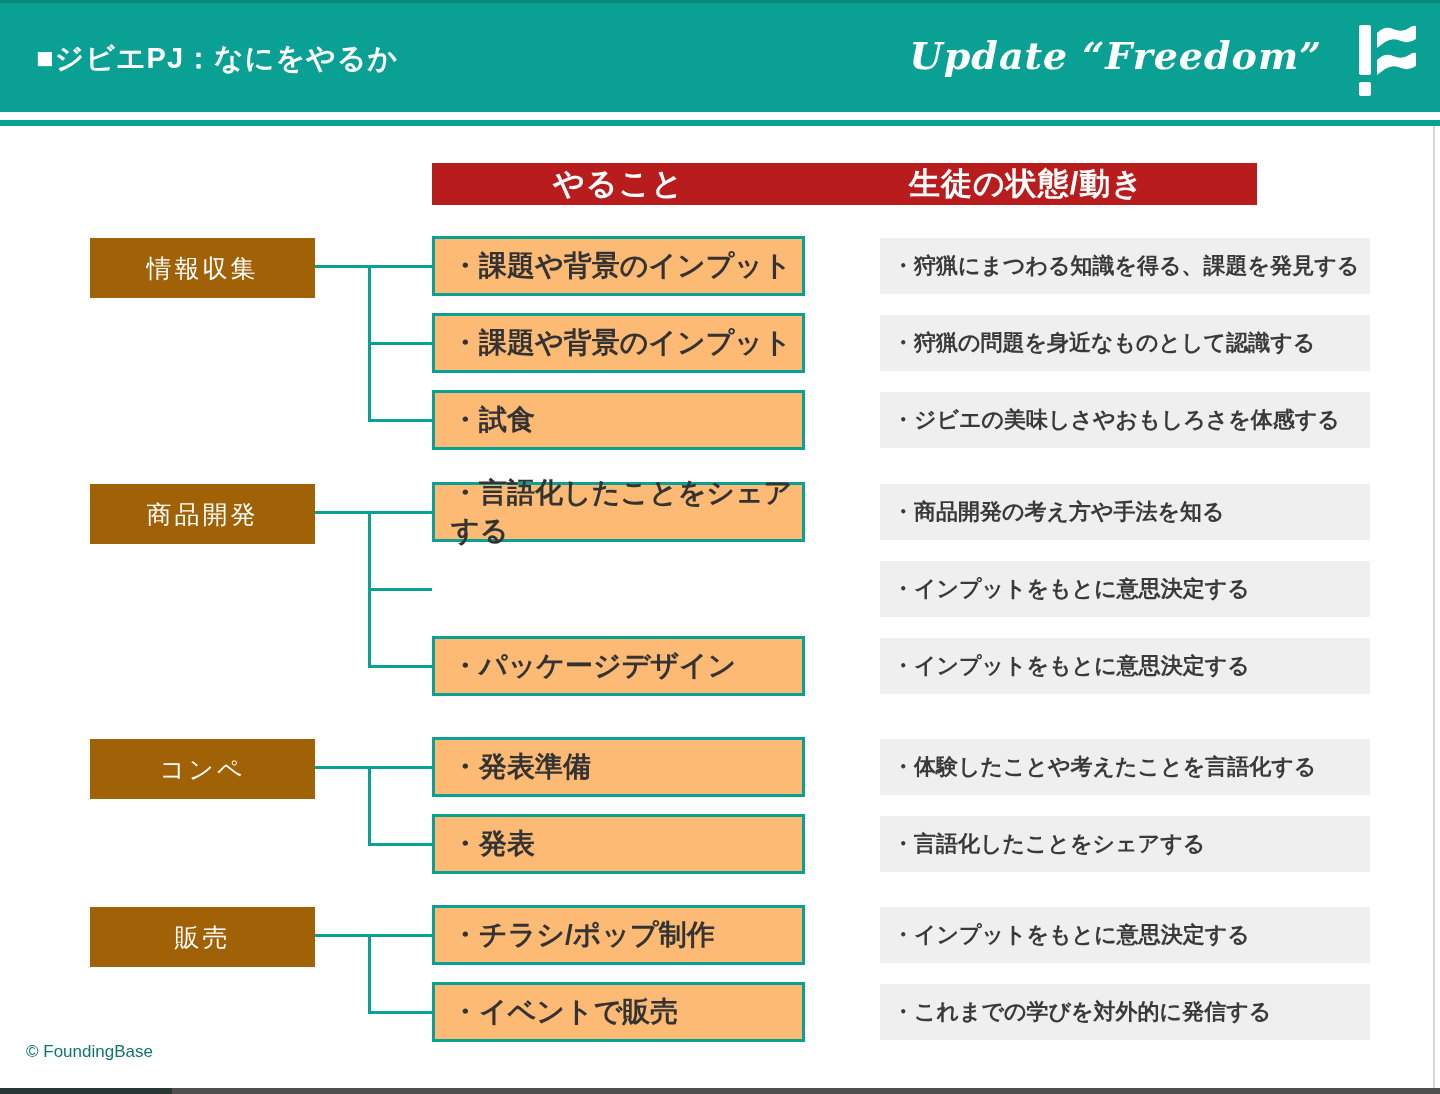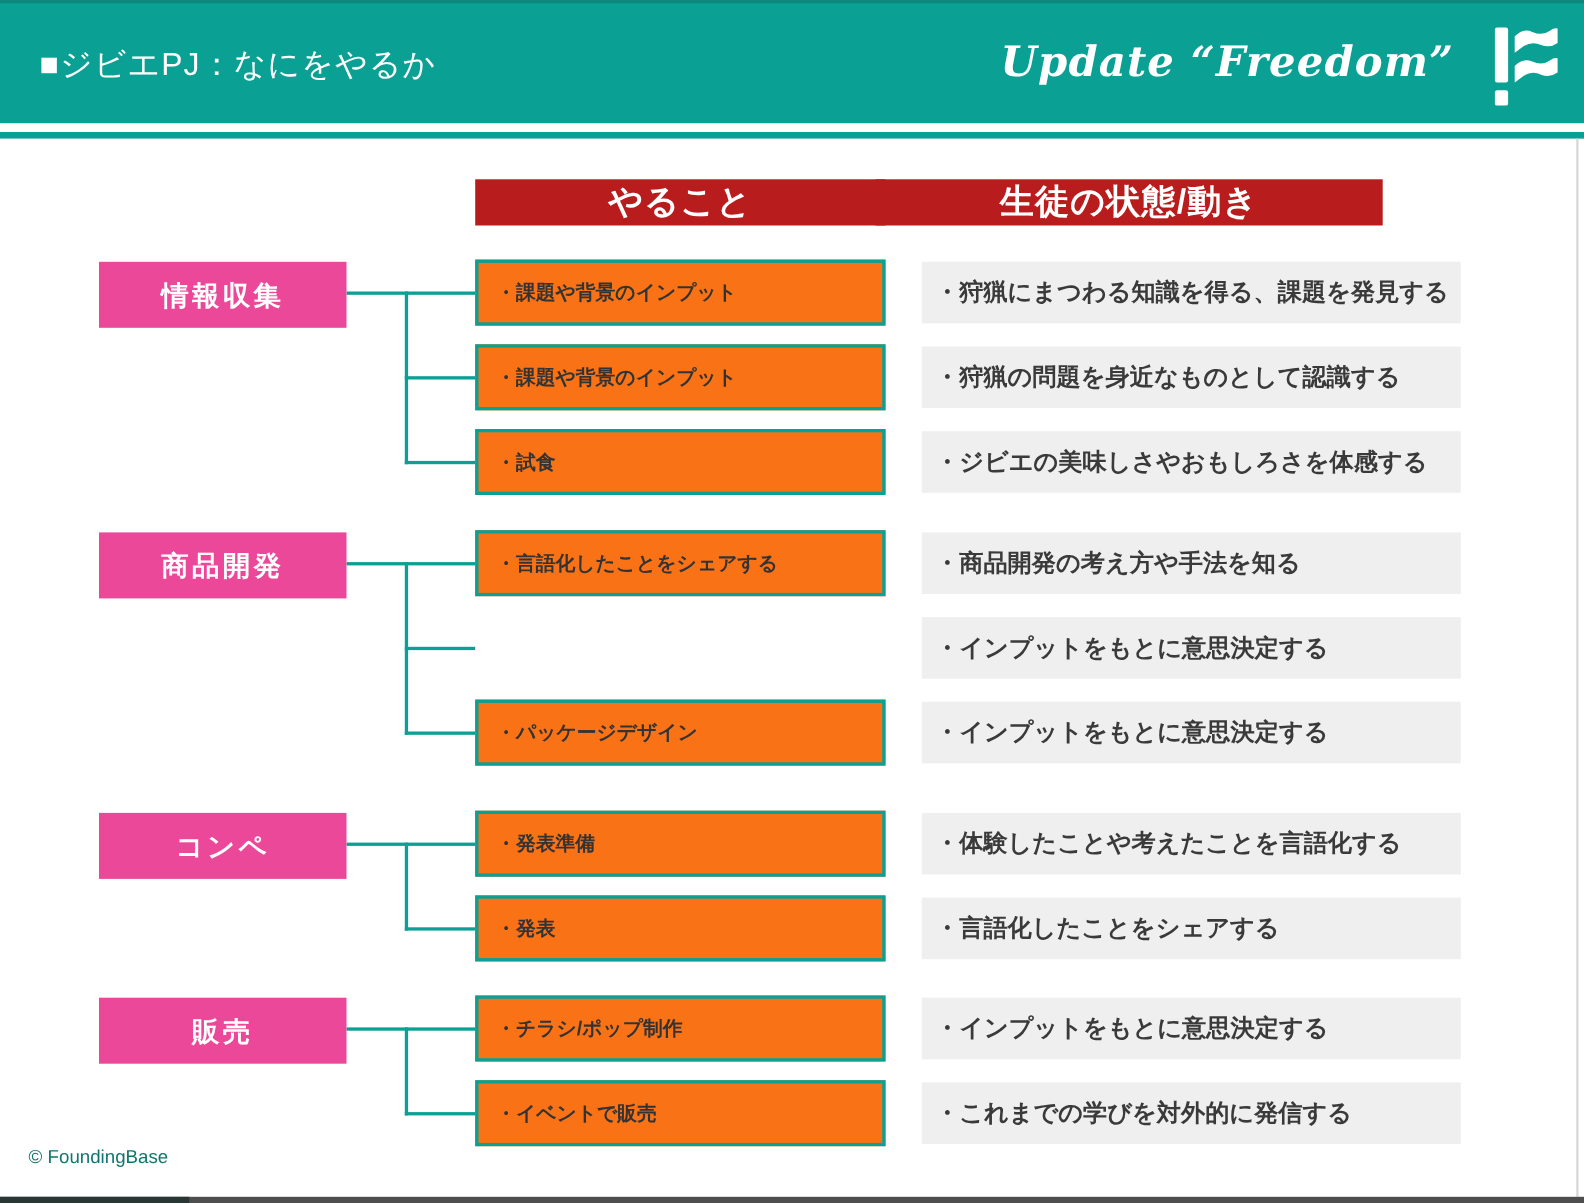--- a/index.html
+++ b/index.html
@@ -2,44 +2,44 @@
 <html lang="ja"><head>
 <meta charset="utf-8">
 <style>
   html,body{margin:0;padding:0;background:#fff;}
   .page{position:relative;width:1440px;height:1094px;background:#ffffff;overflow:hidden;
         font-family:"Liberation Sans","DejaVu Sans",sans-serif;}
 
   
   .header{position:absolute;left:0;top:0;width:1440px;height:112px;background:#0aa093;
           border-top:3px solid #0e877d;box-sizing:border-box;}
-  .header-title{position:absolute;left:36px;top:36px;color:#fff;font-size:29px;font-weight:normal;letter-spacing:1px;}
+  .header-title{position:absolute;left:36px;top:36px;color:#fff;font-size:29px;font-weight:bold;letter-spacing:1px;}
   .brand{position:absolute;right:118px;top:30px;color:#fff;font-size:38px;font-weight:bold;font-style:italic;
          font-family:"DejaVu Serif","Liberation Serif",serif;letter-spacing:1px;}
   .logo{position:absolute;right:22px;top:17px;width:62px;height:80px;}
   .rule{position:absolute;left:0;top:120px;width:1440px;height:6px;background:#0aa093;}
 
   
   .colhead{position:absolute;top:163px;height:42px;background:#b91c1c;color:#fff;font-weight:bold;
            font-size:31px;display:flex;align-items:center;justify-content:center;letter-spacing:1px;}
   .colhead.c-tasks{left:432px;width:373px;}
   .colhead.c-state{left:796px;width:461px;}
 
   
   .group{position:absolute;left:0;width:1440px;}
   .g1{top:236px;height:214px;} .g2{top:482px;height:214px;}
   .g3{top:737px;height:137px;padding-left:32px;} .g4{top:905px;height:137px;}
 
-  .cat{position:absolute;left:90px;top:2px;width:225px;height:60px;background:#ec4899;color:#fff;
-       font-size:25px;font-weight:bold;display:flex;align-items:center;justify-content:center;letter-spacing:3px;}
+  .cat{position:absolute;left:90px;top:2px;width:225px;height:60px;background:#a16207;color:#fff;
+       font-size:25px;font-weight:normal;display:flex;align-items:center;justify-content:center;letter-spacing:3px;}
 
-  .task{position:absolute;left:432px;width:373px;height:60px;background:#f97316;border:3px solid #0aa093;
-        box-sizing:border-box;display:flex;align-items:center;padding-left:16px;font-size:18px;
+  .task{position:absolute;left:432px;width:373px;height:60px;background:#fdba74;border:3px solid #0aa093;
+        box-sizing:border-box;display:flex;align-items:center;padding-left:16px;font-size:28px;
         font-weight:bold;color:#333333;}
-  .state{position:absolute;left:838px;width:490px;height:56px;background:#efefef;display:flex;
+  .state{position:absolute;left:880px;width:490px;height:56px;background:#efefef;display:flex;
          align-items:center;padding-left:12px;font-size:22px;font-weight:bold;color:#3a3a3a;box-sizing:border-box;}
   .task.r0{top:0;} .task.r1{top:77px;} .task.r2{top:154px;}
   .state.r0{top:2px;} .state.r1{top:79px;} .state.r2{top:156px;}
 
   
   .hline{position:absolute;height:3px;background:#0aa093;}
   .vline{position:absolute;width:3px;background:#0aa093;}
   .hline.main{left:315px;top:29px;width:117px;}
   .vline.spine{left:368px;top:29px;}
   .vline.spine.rows3{height:157px;}

